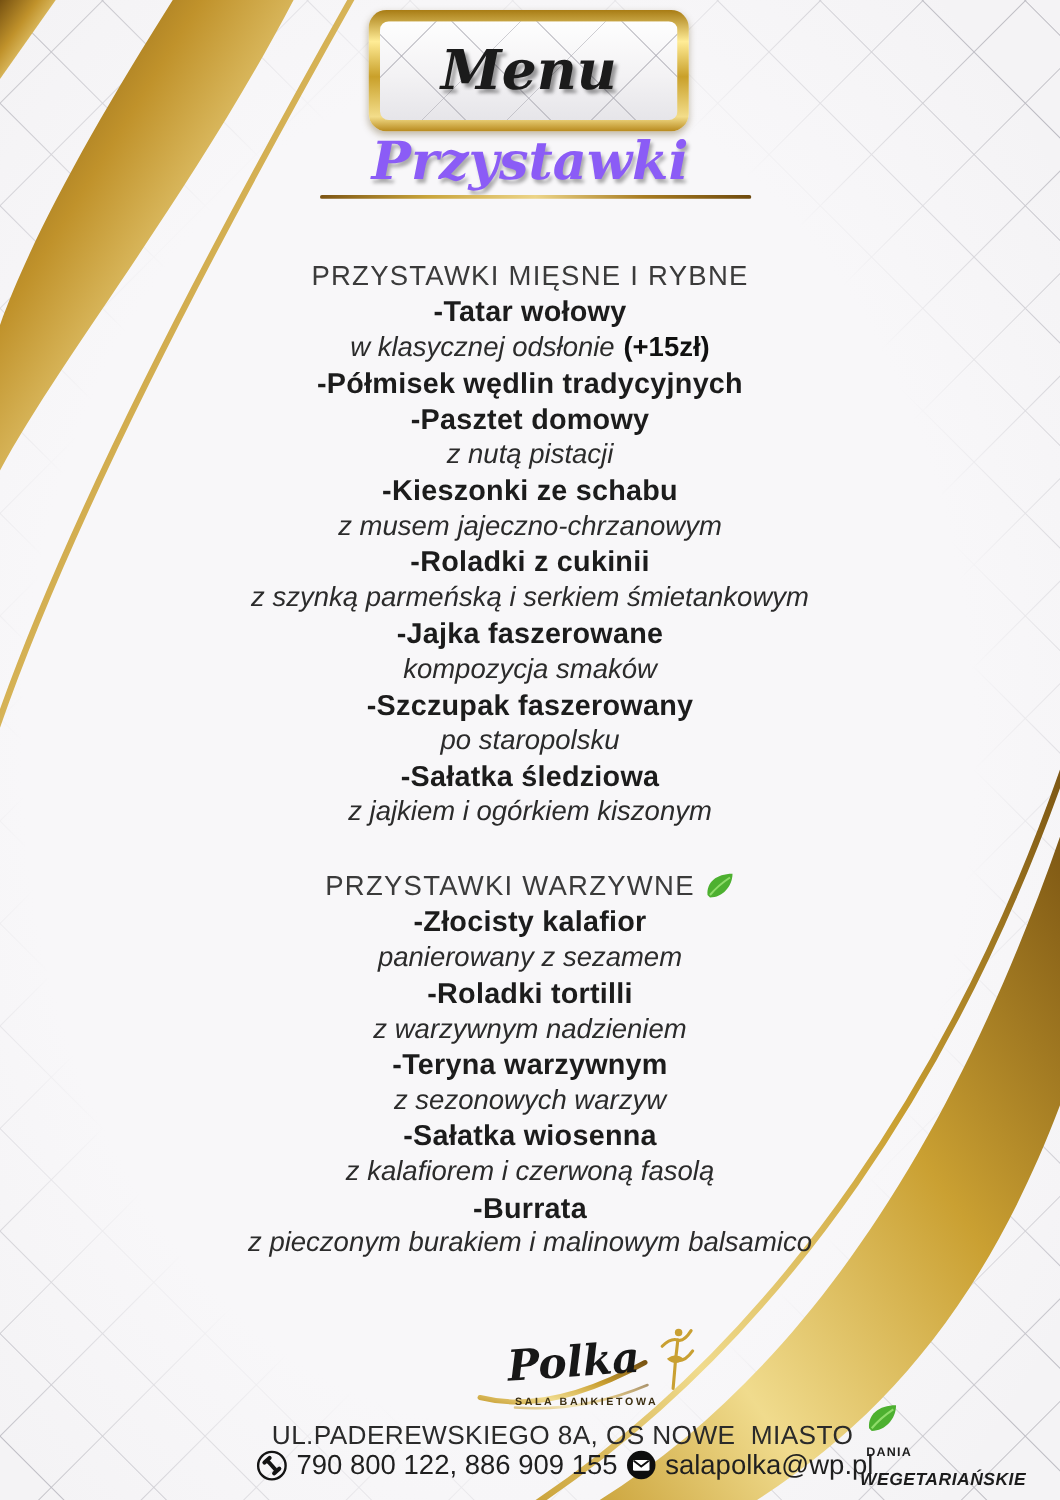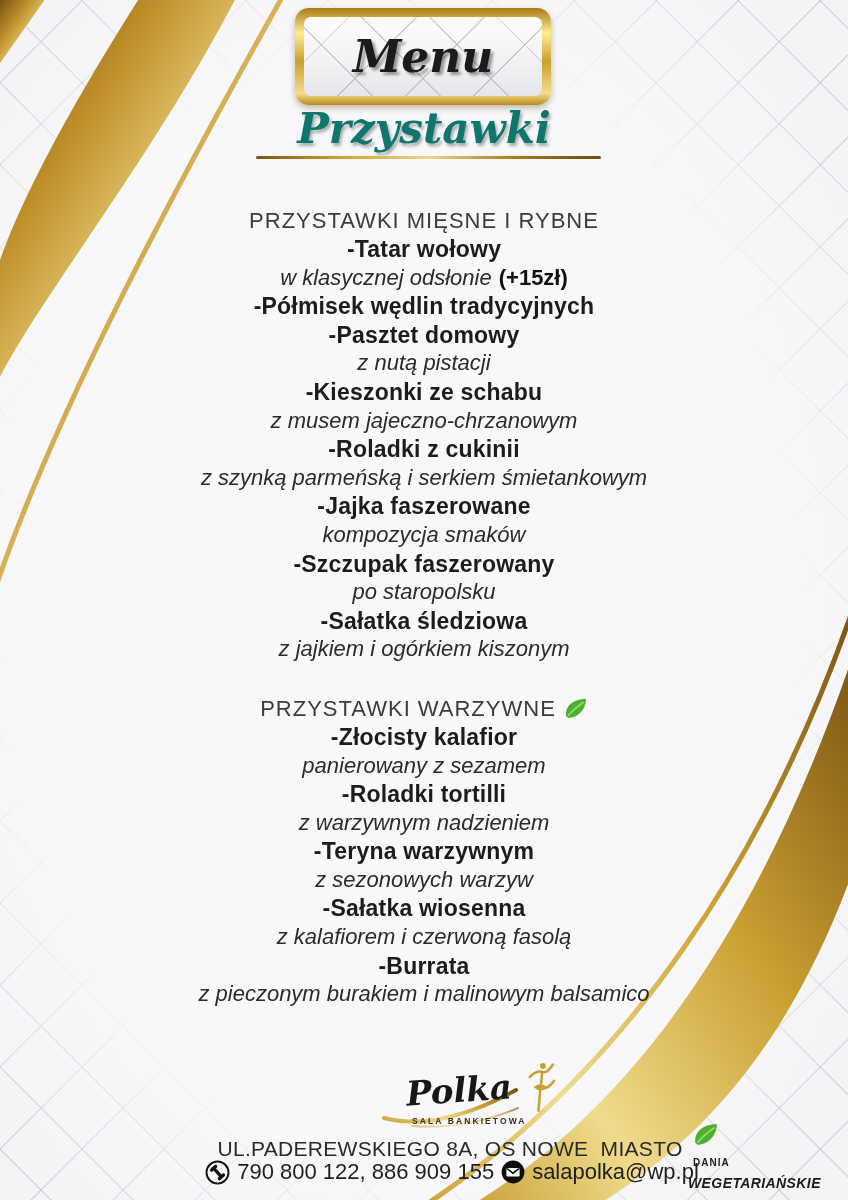--- a/index.html
+++ b/index.html
@@ -25,21 +25,21 @@
       linear-gradient(180deg,#fefefe 0%,#f3f2f4 55%,#e6e5e9 100%);
   }
   .menu-title{
     font-family:"DejaVu Serif",serif;font-style:italic;font-weight:700;
     font-size:44px;color:#1b1b1b;text-shadow:3px 3px 3px rgba(0,0,0,.38);
   }
   
   .category-title{
     position:absolute;top:104px;left:0;width:848px;text-align:center;z-index:3;
     font-family:"DejaVu Serif",serif;font-style:italic;font-weight:700;
-    font-size:42px;color:#0f766e;text-shadow:2px 3px 3px rgba(30,30,30,.35);
+    font-size:42px;color:#8b5cf6;text-shadow:2px 3px 3px rgba(30,30,30,.35);
   }
   .gold-divider{
     position:absolute;top:156px;left:256px;width:345px;height:3px;z-index:3;border-radius:2px;
     background:linear-gradient(90deg,#7c5414 0%,#c9a53c 25%,#ecd488 50%,#a87c22 75%,#6e4a0e 100%);
   }
   
   .menu-list{
     position:absolute;top:206px;left:0;width:848px;text-align:center;z-index:3;
   }
   .sec-heading{

